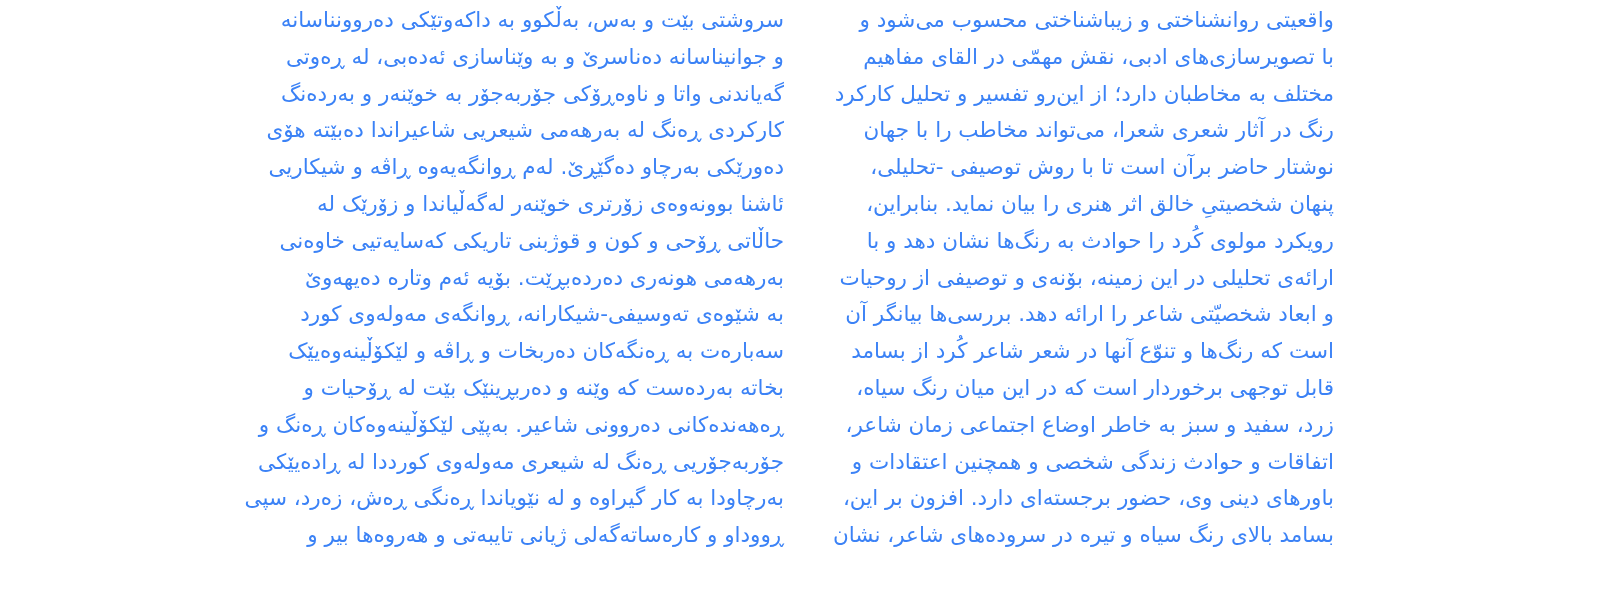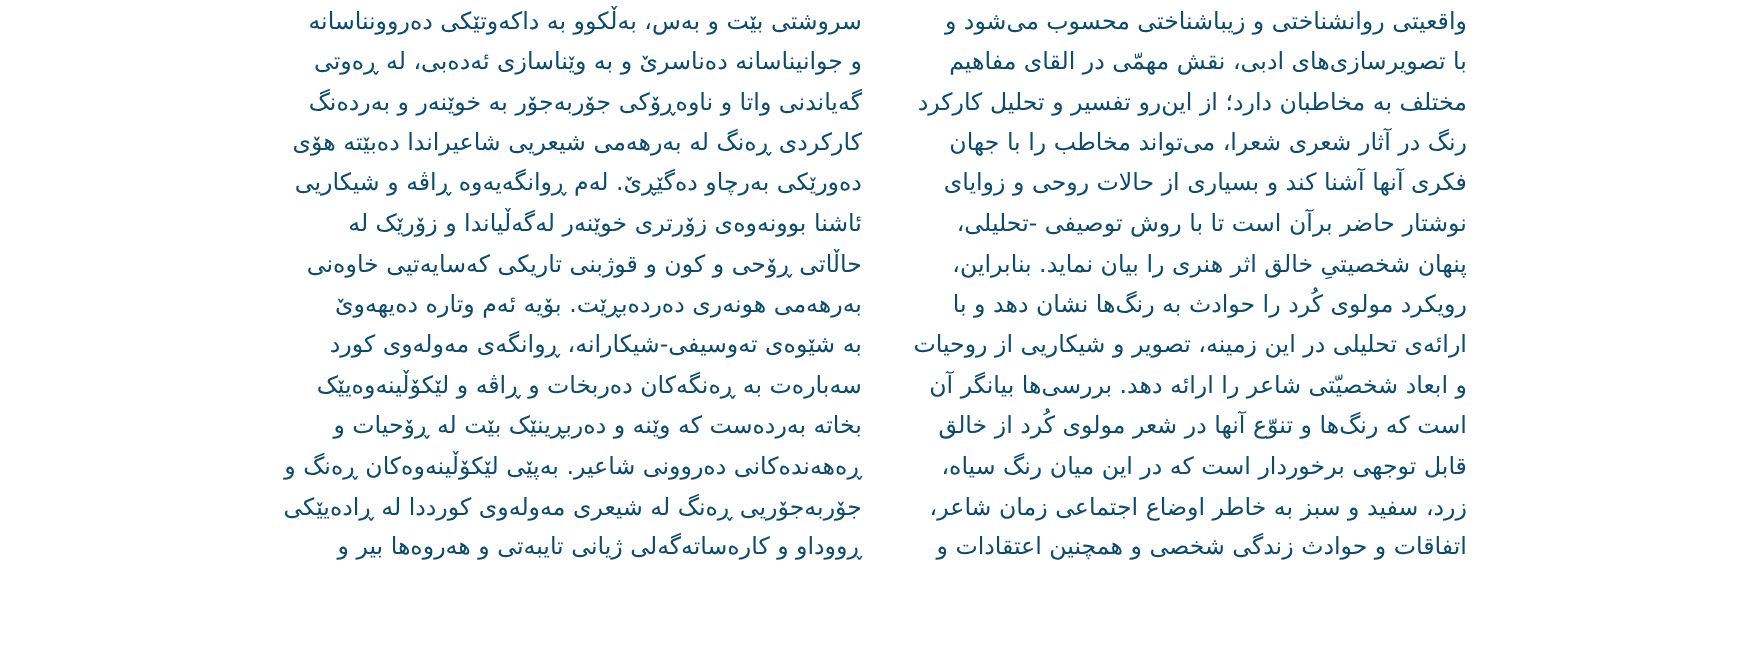--- a/index.html
+++ b/index.html
@@ -9,21 +9,21 @@
     height: 600px;
     background: #ffffff;
     overflow: hidden;
   }
   .page {
     position: relative;
     width: 1600px;
     height: 600px;
     background: #ffffff;
     font-family: "DejaVu Sans", "Liberation Serif", sans-serif;
-    color: #0c4a6e;
+    color: #3b82f6;
   }
   .col {
     position: absolute;
     top: 2px;
     direction: rtl;
     unicode-bidi: embed;
   }
   .col-kurdish {
     left: 150px;
     width: 634px;
@@ -62,33 +62,35 @@
     <div class="line">کارکردی ڕەنگ لە بەرهەمی شیعریی شاعیراندا دەبێتە هۆی</div>
     <div class="line">دەورێکی بەرچاو دەگێڕێ. لەم ڕوانگەیەوە ڕاڤە و شیکاریی</div>
     <div class="line">ئاشنا بوونەوەی زۆرتری خوێنەر لەگەڵیاندا و زۆرێک لە</div>
     <div class="line">حاڵاتی ڕۆحی و کون و قوژبنی تاریکی کەسایەتیی خاوەنی</div>
     <div class="line">بەرهەمی هونەری دەردەبڕێت. بۆیە ئەم وتارە دەیهەوێ</div>
     <div class="line">بە شێوەی تەوسیفی-شیکارانە، ڕوانگەی مەولەوی کورد</div>
     <div class="line">سەبارەت بە ڕەنگەکان دەربخات و ڕاڤە و لێکۆڵینەوەیێک</div>
     <div class="line">بخاتە بەردەست کە وێنە و دەربڕینێک بێت لە ڕۆحیات و</div>
     <div class="line">ڕەهەندەکانی دەروونی شاعیر. بەپێی لێکۆڵینەوەکان ڕەنگ و</div>
     <div class="line">جۆربەجۆریی ڕەنگ لە شیعری مەولەوی کورددا لە ڕادەیێکی</div>
+    <div class="line">بەرچاودا بە کار گیراوە و لە نێویاندا ڕەنگی ڕەش، زەرد، سپی</div>
     <div class="line">ڕووداو و کارەساتەگەلی ژیانی تایبەتی و هەروەها بیر و</div>
   </div>
 
   <div class="col col-persian" lang="fa" dir="rtl">
     <div class="line">واقعیتی روانشناختی و زیباشناختی محسوب می‌شود و</div>
     <div class="line">با تصویرسازی‌های ادبی، نقش مهمّی در القای مفاهیم</div>
     <div class="line">مختلف به مخاطبان دارد؛ از این‌رو تفسیر و تحلیل کارکرد</div>
     <div class="line">رنگ در آثار شعری شعرا، می‌تواند مخاطب را با جهان</div>
-    <div class="line">فکری آنها آشنا کند و بسیاری از حالات روحی و زوایای</div>
     <div class="line">نوشتار حاضر برآن است تا با روش توصیفی -تحلیلی،</div>
     <div class="line">پنهان شخصیتیِ خالق اثر هنری را بیان نماید. بنابراین،</div>
     <div class="line">رویکرد مولوی کُرد را حوادث به رنگ‌ها نشان دهد و با</div>
-    <div class="line">ارائه‌ی تحلیلی در این زمینه، تصویر و شیکاریی از روحیات</div>
+    <div class="line">ارائه‌ی تحلیلی در این زمینه، بۆنەی و توصیفی از روحیات</div>
     <div class="line">و ابعاد شخصیّتی شاعر را ارائه دهد. بررسی‌ها بیانگر آن</div>
-    <div class="line">است که رنگ‌ها و تنوّع آنها در شعر مولوی کُرد از خالق</div>
+    <div class="line">است که رنگ‌ها و تنوّع آنها در شعر شاعر کُرد از بسامد</div>
     <div class="line">قابل توجهی برخوردار است که در این میان رنگ سیاه،</div>
     <div class="line">زرد، سفید و سبز به خاطر اوضاع اجتماعی زمان شاعر،</div>
     <div class="line">اتفاقات و حوادث زندگی شخصی و همچنین اعتقادات و</div>
+    <div class="line">باورهای دینی وی، حضور برجسته‌ای دارد. افزون بر این،</div>
+    <div class="line">بسامد بالای رنگ سیاه و تیره در سروده‌های شاعر، نشان</div>
   </div>
 
 </div>
 
 </body></html>

